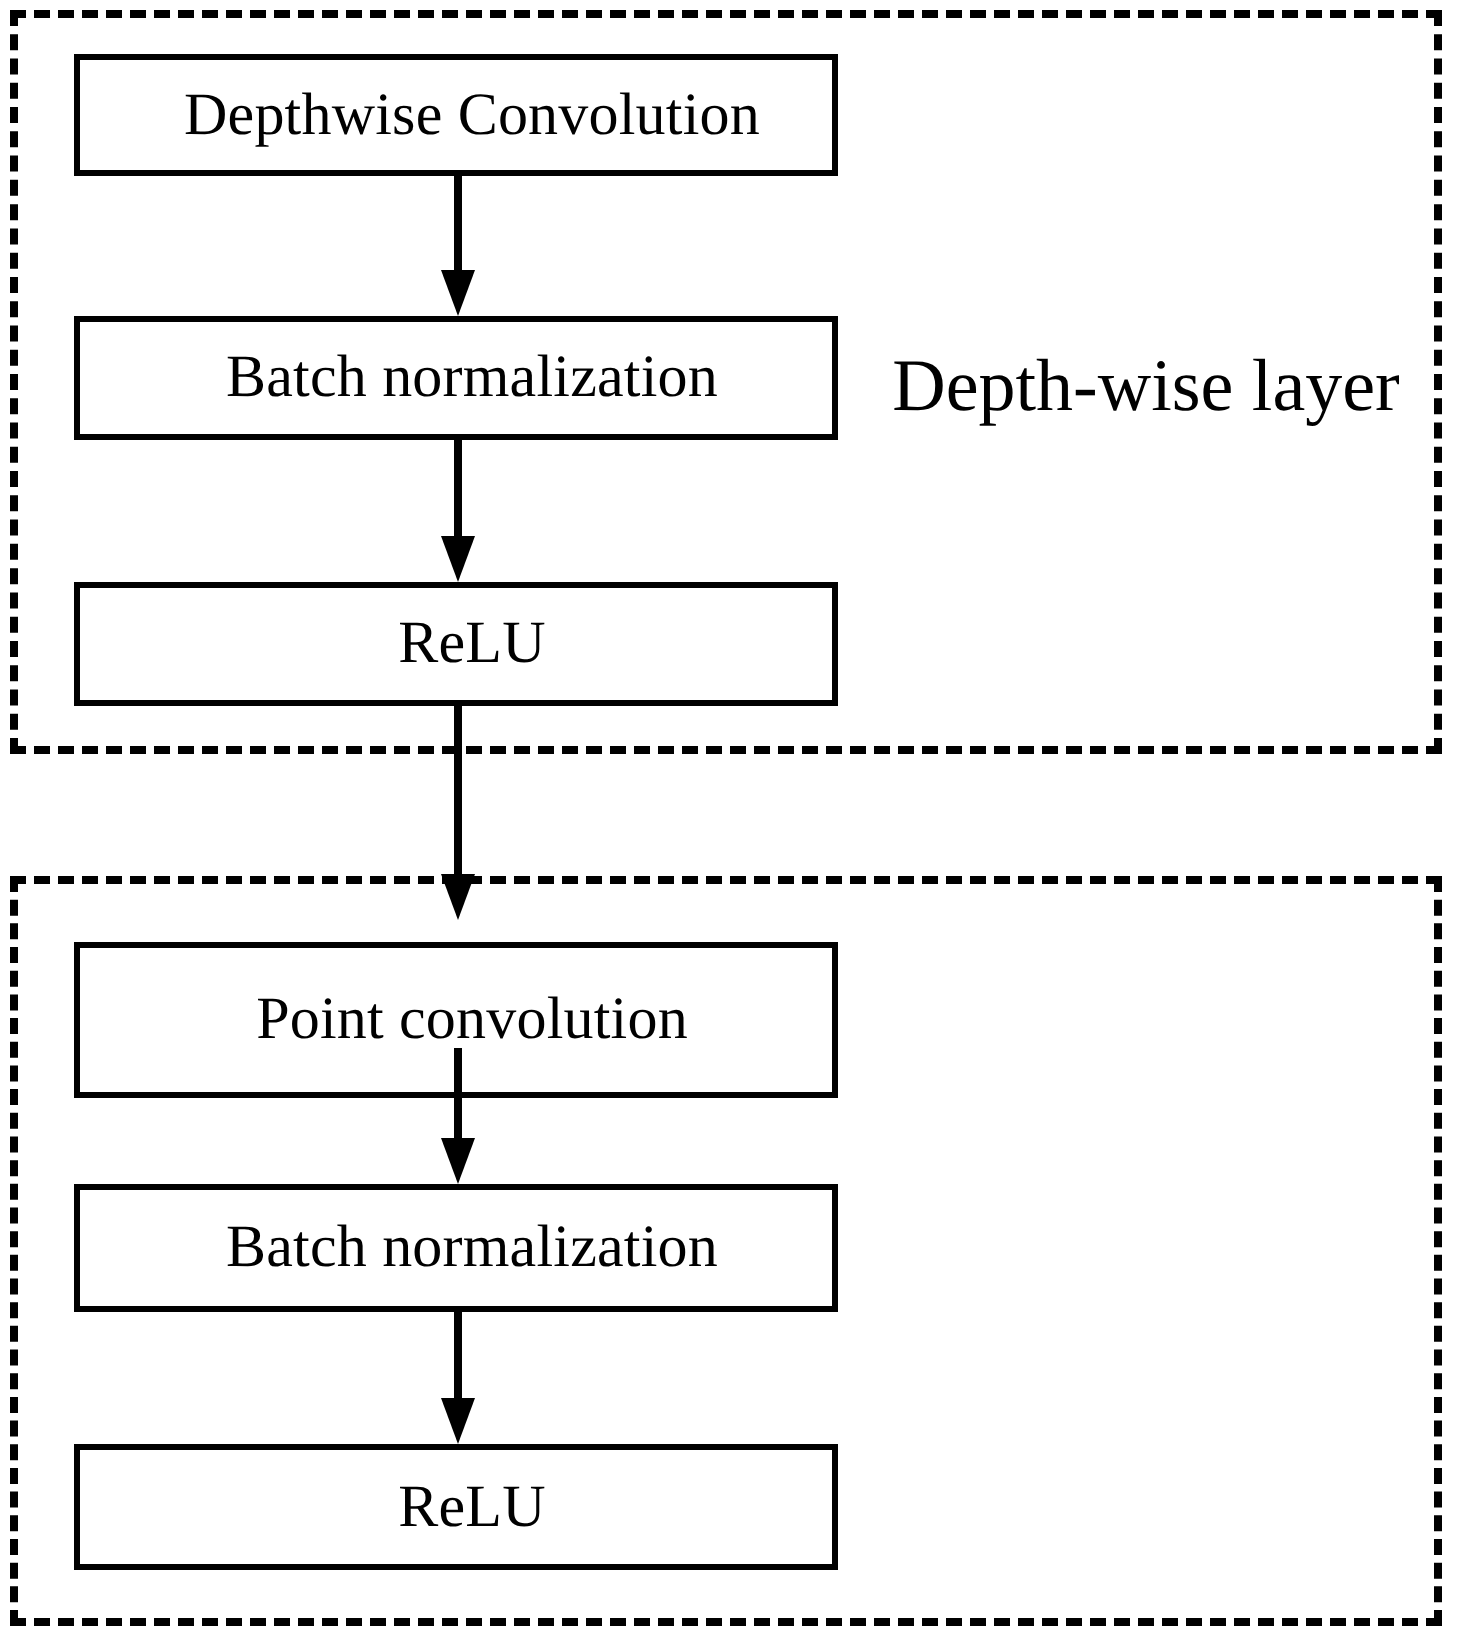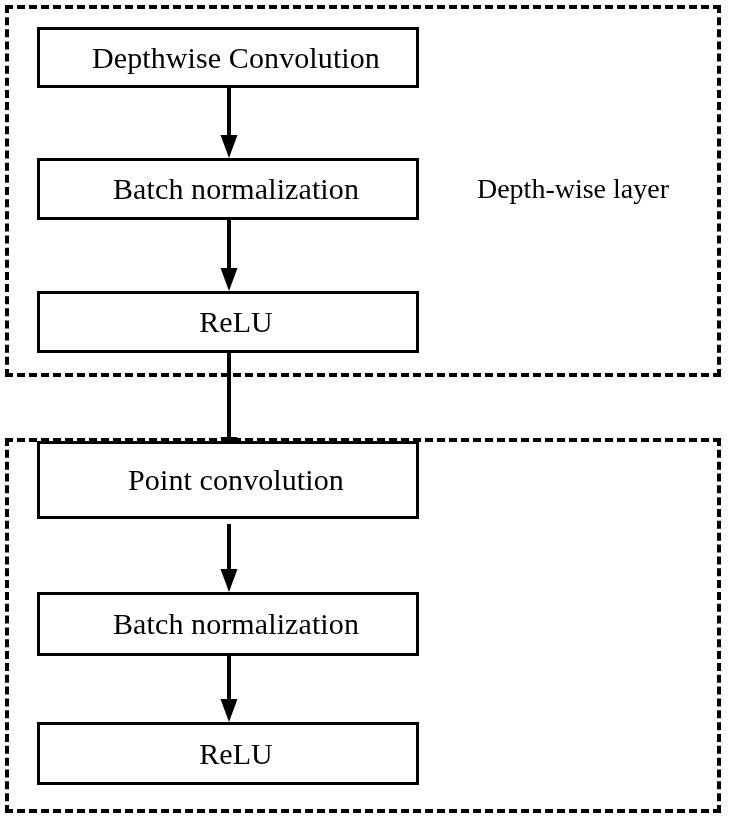--- a/index.html
+++ b/index.html
@@ -44,21 +44,21 @@
     font-size: 30px;
     line-height: 1;
     letter-spacing: 0.1px;
     white-space: nowrap;
     color: #000000;
   }
 
   
   .group-label {
     position: absolute;
-    font-size: 28px;
+    font-size: 37px;
     line-height: 1;
     white-space: nowrap;
     color: #000000;
     text-align: center;
   }
 
   
   .arrow {
     position: absolute;
   }
@@ -104,21 +104,21 @@
 
   <div class="arrow" style="left:218px; top:353px; width:22px; height:107px;">
     <svg width="22" height="107" viewBox="0 0 22 107" aria-hidden="true">
       <line x1="11" y1="0" x2="11" y2="87" stroke="#000000" stroke-width="4"></line>
       <polygon points="2.5,84 19.5,84 11,107" fill="#000000"></polygon>
     </svg>
   </div>
 
   <div class="group-frame" style="left:5px; top:438px; width:716px; height:375px;"></div>
 
-  <div class="op-box" style="left:37px; top:441px; width:382px; height:78px;">
+  <div class="op-box" style="left:37px; top:471px; width:382px; height:78px;">
     <span class="op-box-label">Point convolution</span>
   </div>
 
   <div class="arrow" style="left:218px; top:524px; width:22px; height:68px;">
     <svg width="22" height="68" viewBox="0 0 22 68" aria-hidden="true">
       <line x1="11" y1="0" x2="11" y2="48" stroke="#000000" stroke-width="4"></line>
       <polygon points="2.5,45 19.5,45 11,68" fill="#000000"></polygon>
     </svg>
   </div>
 

